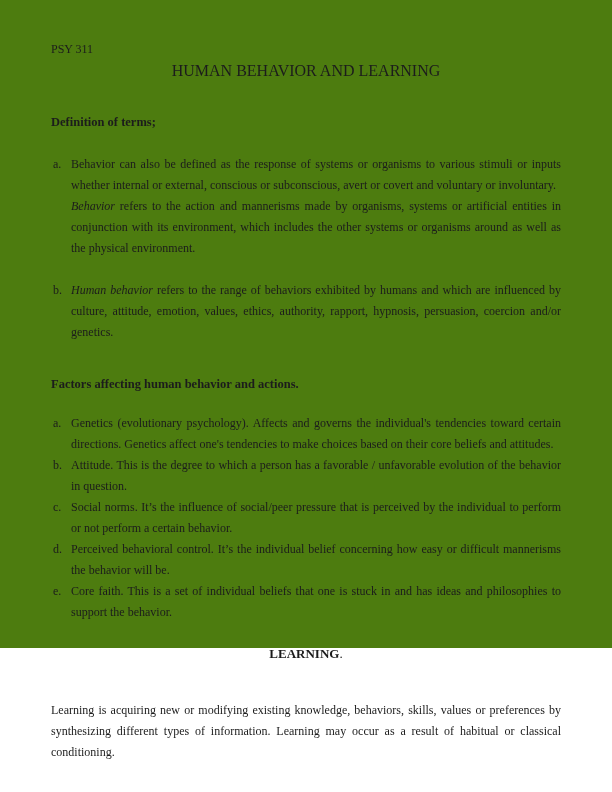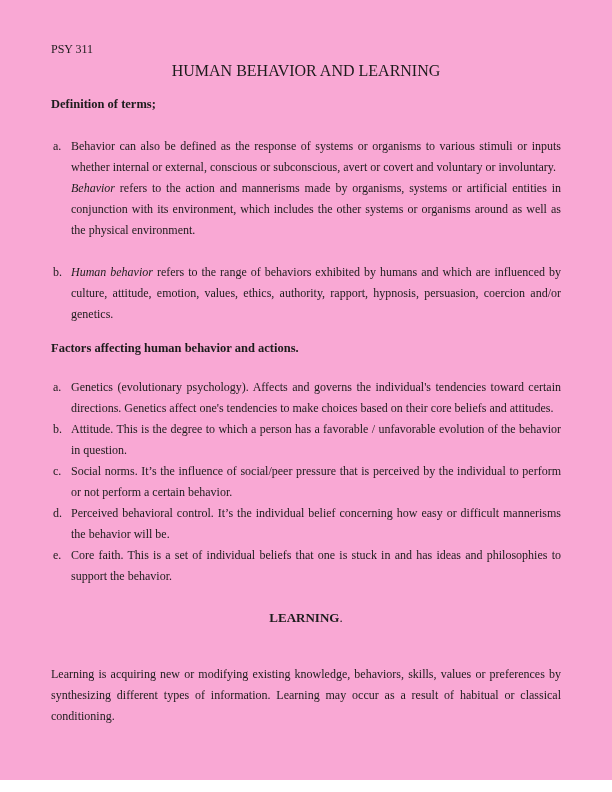--- a/index.html
+++ b/index.html
@@ -12,39 +12,39 @@
     height: 792px;
     overflow: hidden;
     color: #1c1c1c;
     font-family: "Liberation Serif", "DejaVu Serif", serif;
     font-size: 12px;
     line-height: 21px;
   }
   .page {
     box-sizing: border-box;
     width: 612px;
-    height: 780px;
+    height: 648px;
     padding: 39px 51px 14px 51px;
-    background: #f9a8d4;
+    background: #4d7c0f;
   }
   .course-code {
     font-size: 12px;
     line-height: 21px;
   }
   .doc-title {
     text-align: center;
     font-weight: normal;
     font-size: 16px;
     line-height: 21px;
   }
   .section-heading {
     font-weight: bold;
     font-size: 12.5px;
     line-height: 21px;
-    margin-top: 13px;
+    margin-top: 31px;
   }
   .section-heading.factors {
   }
   .list {
     margin: 0;
     padding: 0;
   }
   .list-item {
     display: flex;
     align-items: flex-start;

